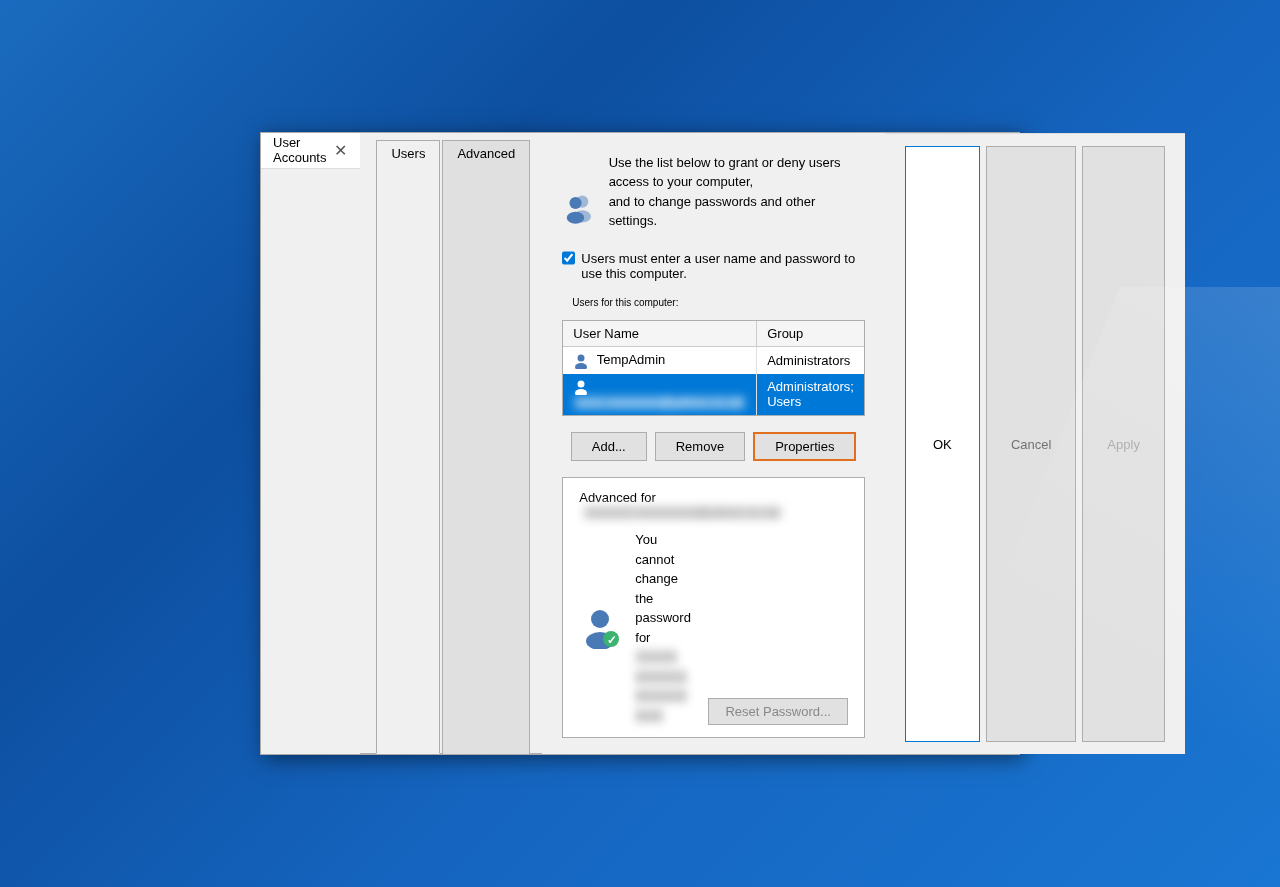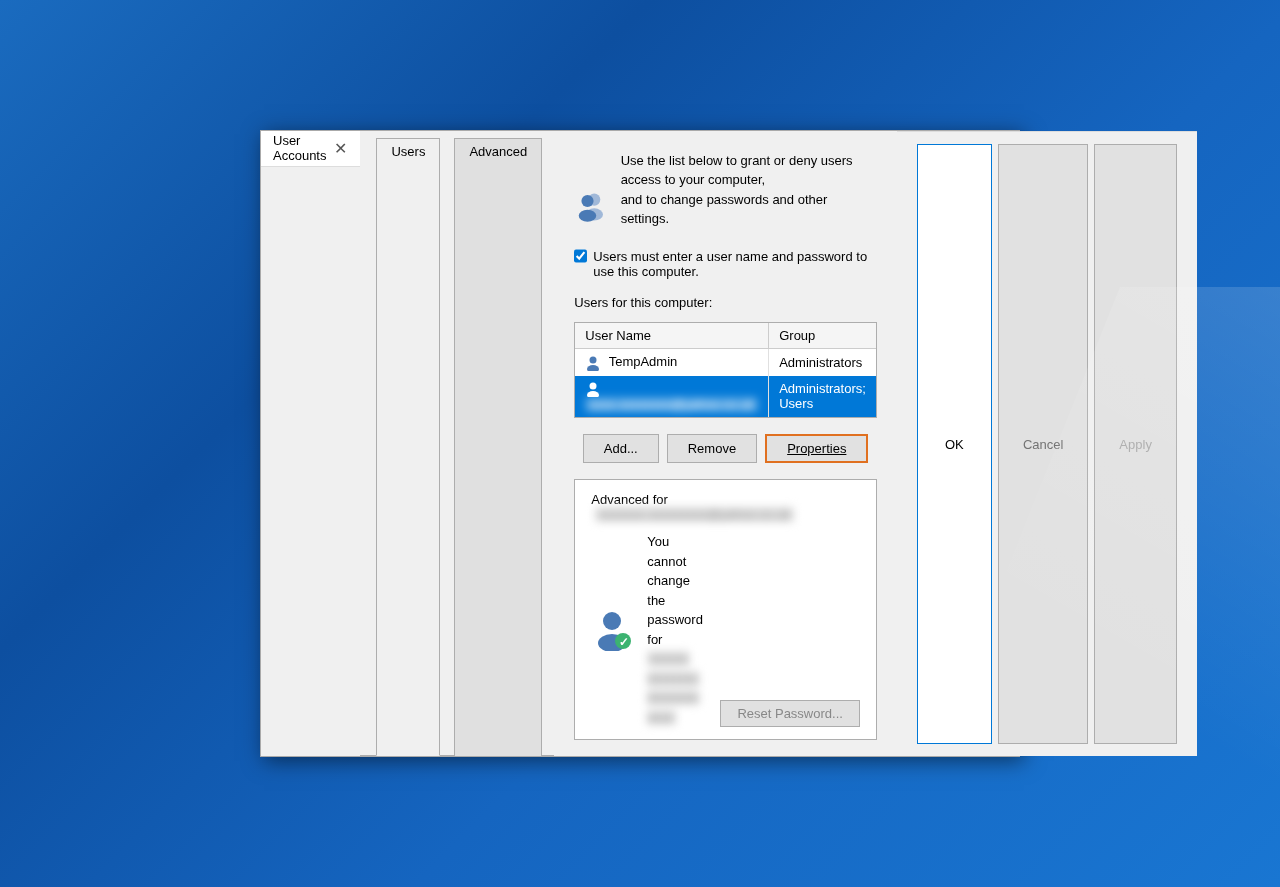--- a/index.html
+++ b/index.html
@@ -66,21 +66,21 @@
       border: none;
       background: transparent;
     }
 
     
     .tabs {
       display: flex;
       background: #f0f0f0;
       border-bottom: 1px solid #adadad;
       padding: 6px 12px 0 16px;
-      gap: 14px;
+      gap: 2px;
     }
 
     .tab {
       padding: 5px 14px;
       background: #e0e0e0;
       border: 1px solid #adadad;
       border-bottom: none;
       cursor: pointer;
       font-size: 13px;
       color: #000;
@@ -126,23 +126,24 @@
     }
 
     .checkbox-row input[type="checkbox"] {
       width: 14px;
       height: 14px;
       accent-color: #0078d7;
     }
 
     
     .section-label {
-      font-size: 13px;
+      font-size: 10px;
       color: #000;
       margin-top: 4px;
+      margin-left: 10px;
     }
 
     
     .user-table-container {
       border: 1px solid #adadad;
       background: #fff;
       flex: 1;
     }
 
     .user-table {
@@ -196,21 +197,20 @@
       border: 1px solid #adadad;
       background: #e1e1e1;
       cursor: pointer;
       color: #000;
       min-width: 75px;
     }
 
     .btn.highlighted {
       border: 2px solid #e07020;
       background: #e1e1e1;
-      text-decoration: underline;
     }
 
     
     .password-section {
       border: 1px solid #adadad;
       background: #fff;
       padding: 12px 16px;
       margin-top: 4px;
     }
 

